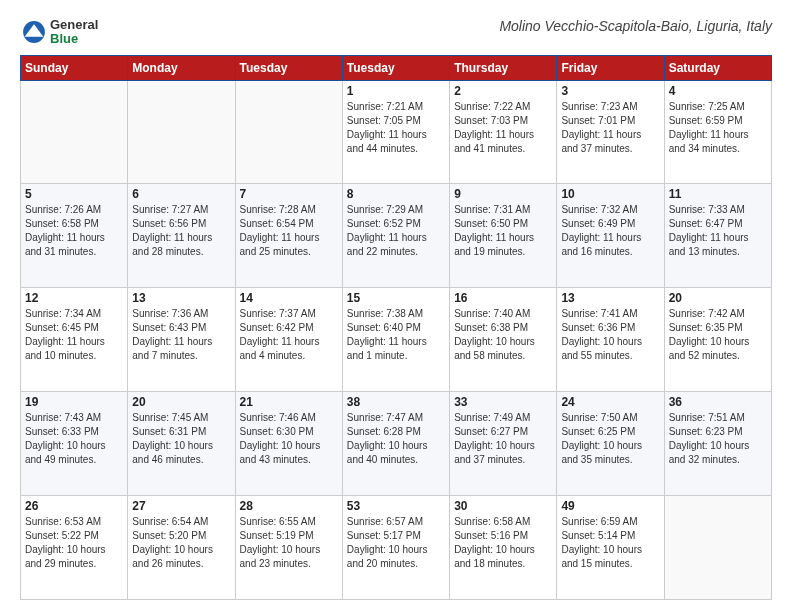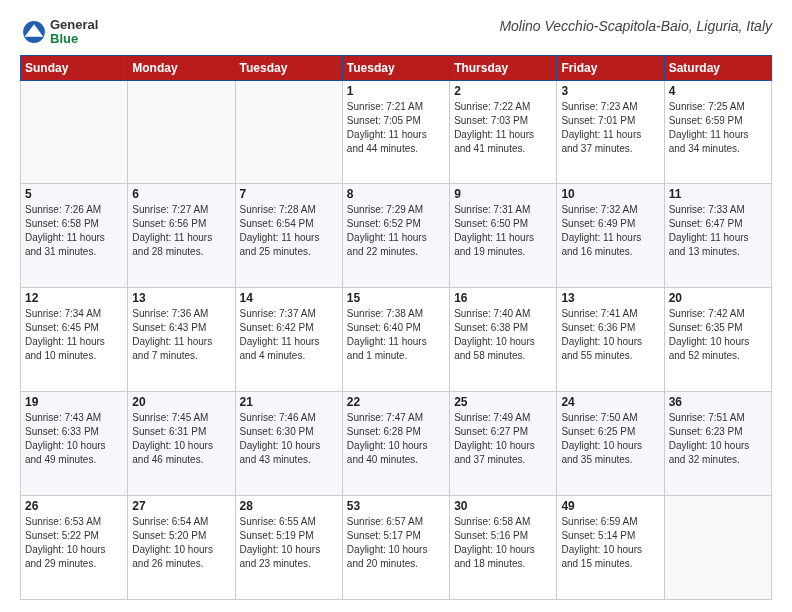--- a/index.html
+++ b/index.html
@@ -220,25 +220,25 @@
           </td>
           <td>
             <span class="day-number">20</span>
             <div class="day-info">Sunrise: 7:45 AM<br>Sunset: 6:31 PM<br>Daylight: 10 hours<br>and 46 minutes.</div>
           </td>
           <td>
             <span class="day-number">21</span>
             <div class="day-info">Sunrise: 7:46 AM<br>Sunset: 6:30 PM<br>Daylight: 10 hours<br>and 43 minutes.</div>
           </td>
           <td>
-            <span class="day-number">22</span>
+            <span class="day-number">38</span>
             <div class="day-info">Sunrise: 7:47 AM<br>Sunset: 6:28 PM<br>Daylight: 10 hours<br>and 40 minutes.</div>
           </td>
           <td>
-            <span class="day-number">25</span>
+            <span class="day-number">33</span>
             <div class="day-info">Sunrise: 7:49 AM<br>Sunset: 6:27 PM<br>Daylight: 10 hours<br>and 37 minutes.</div>
           </td>
           <td>
             <span class="day-number">24</span>
             <div class="day-info">Sunrise: 7:50 AM<br>Sunset: 6:25 PM<br>Daylight: 10 hours<br>and 35 minutes.</div>
           </td>
           <td>
             <span class="day-number">36</span>
             <div class="day-info">Sunrise: 7:51 AM<br>Sunset: 6:23 PM<br>Daylight: 10 hours<br>and 32 minutes.</div>
           </td>

